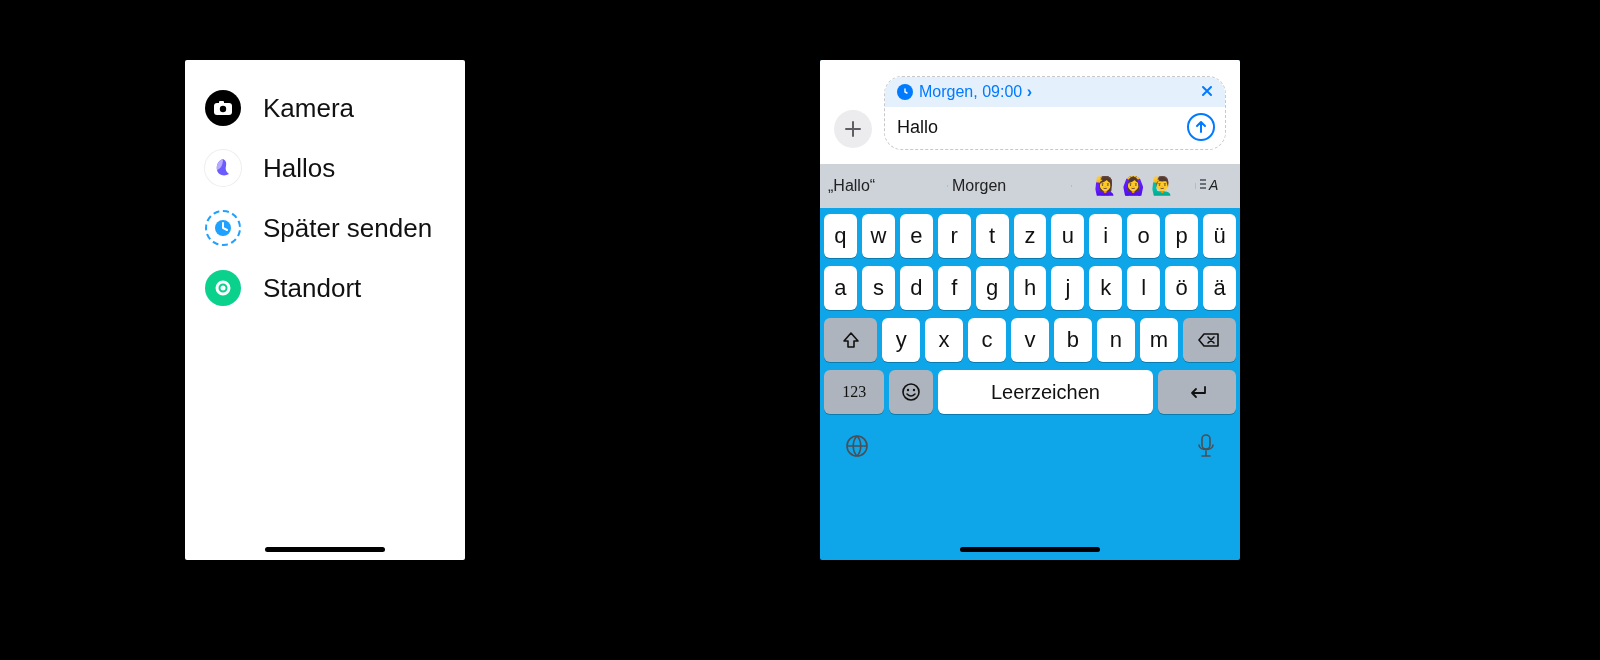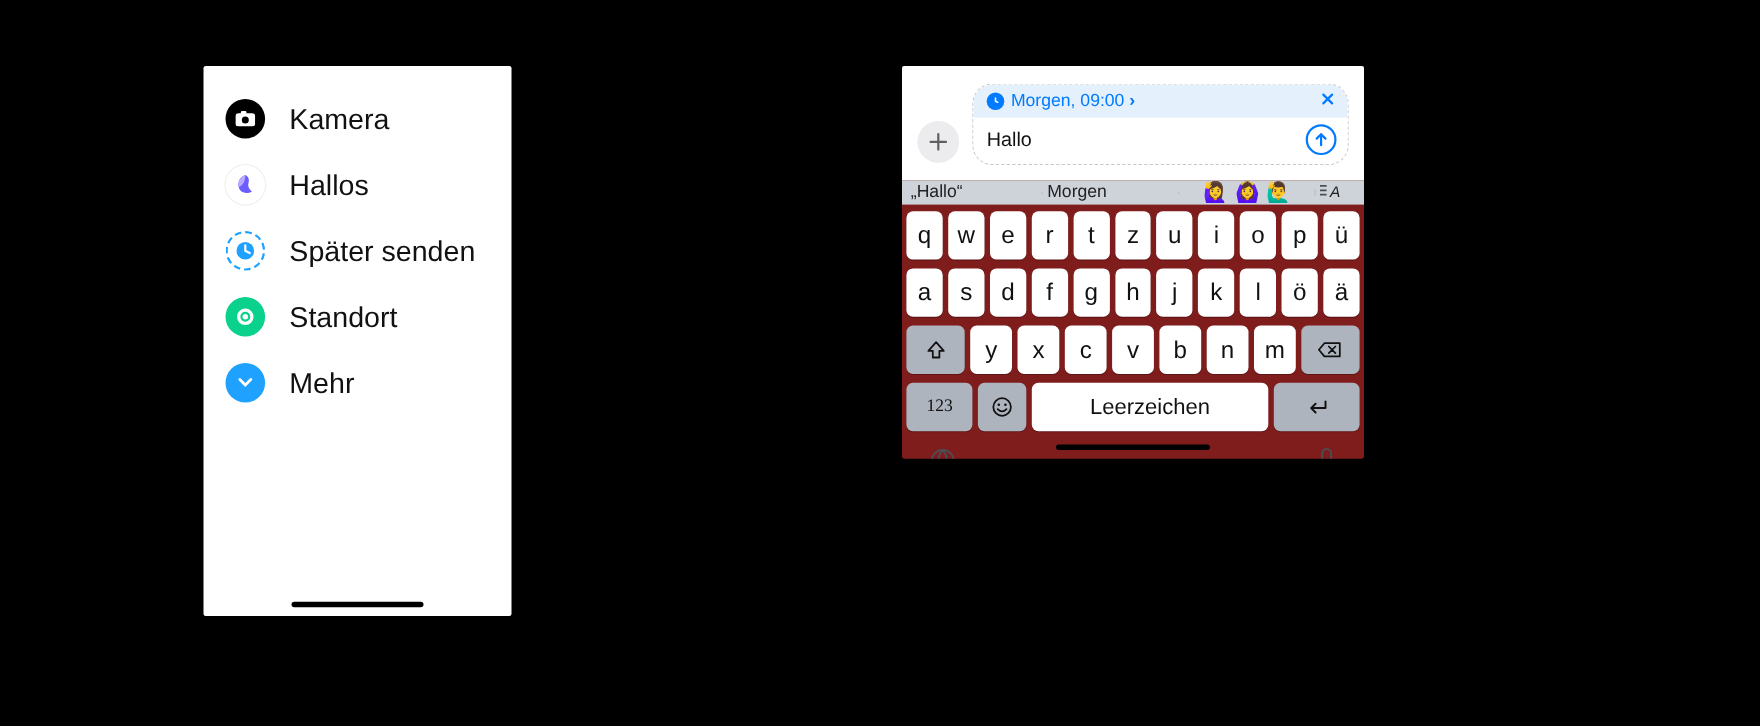--- a/index.html
+++ b/index.html
@@ -62,22 +62,22 @@
   .ic-later  { background: #fff; border: 2px dashed #1ea1ff; }
   .ic-location { background: #0ad18b; }
   .ic-more   { background: #1ea1ff; }
 
   
   .phone-right {
     position: absolute;
     left: 820px;
     top: 60px;
     width: 420px;
-    height: 357px;
-    background: #7f1d1d;
+    height: 500px;
+    background: #0ea5e9;
     border-radius: 2px;
     overflow: hidden;
     display: flex;
     flex-direction: column;
   }
   .compose-area {
     background: #fff;
     padding: 16px 14px 14px 14px;
   }
   .compose-row {
@@ -242,28 +242,20 @@
     <div class="menu-item">
       <span class="menu-icon ic-location">
         <svg width="16" height="16" viewBox="0 0 16 16">
             <circle cx="8" cy="8" r="6" fill="none" stroke="#fff" stroke-width="3"></circle>
             <circle cx="8" cy="8" r="2.5" fill="#fff"></circle>
           </svg>
       </span>
       <span>Standort</span>
     </div>
 
-    <div class="menu-item">
-      <span class="menu-icon ic-more">
-        <svg width="14" height="10" viewBox="0 0 14 10">
-            <path d="M2 2 L7 7 L12 2" stroke="#fff" stroke-width="2.5" fill="none" stroke-linecap="round"></path>
-          </svg>
-      </span>
-      <span>Mehr</span>
-    </div>
 
   </div>
   <div class="home-indicator"></div>
 </div>
 
 <div class="phone-right">
 
   <div class="compose-area">
     <div class="compose-row">
       <div class="plus-btn">

